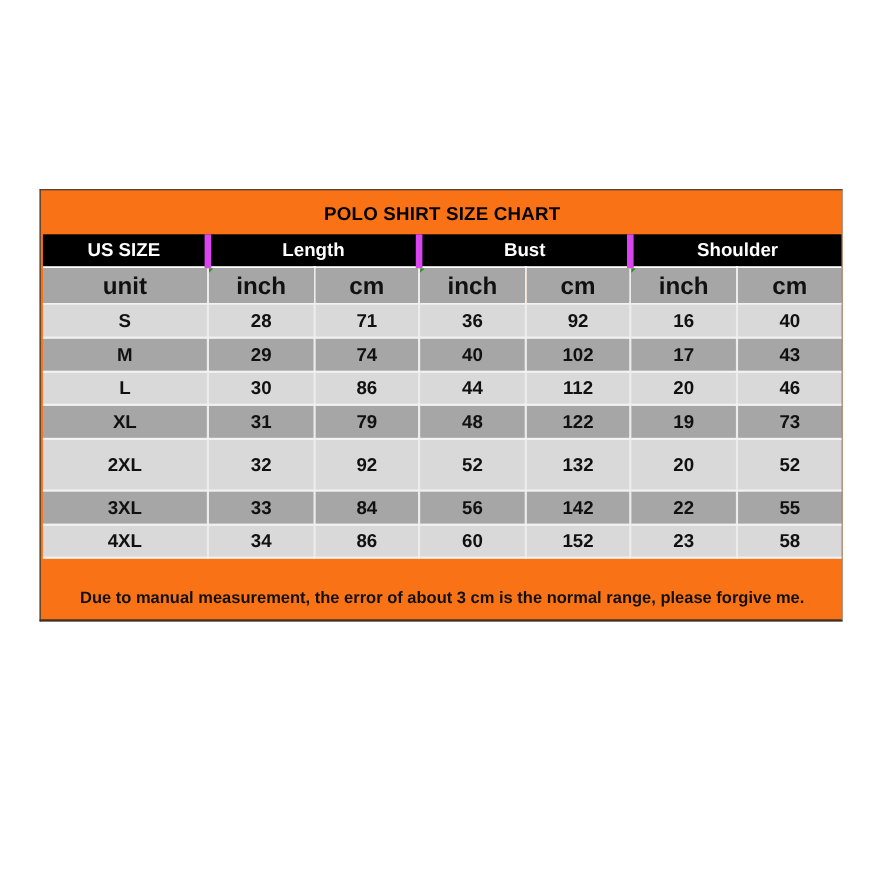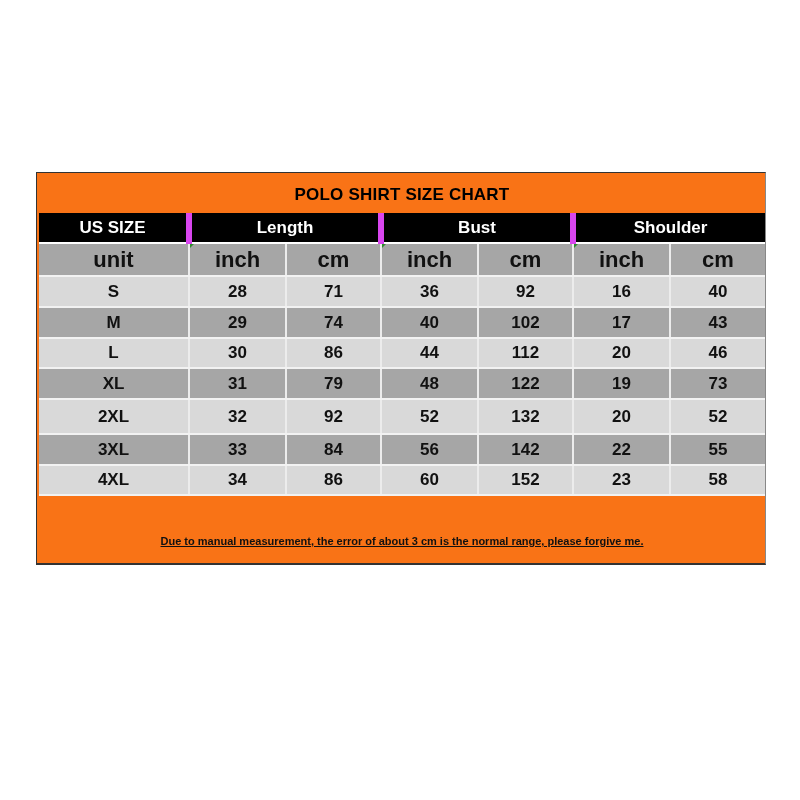--- a/index.html
+++ b/index.html
@@ -23,21 +23,21 @@
               border-right: 6px solid #d946ef; border-bottom: 2px solid #fff; }
   tr.hdr td:last-child { border-right: none; }
   tr.unit td { background: #a6a6a6; height: 31px; font-size: 22px; position: relative; }
   tr.light td { background: #d9d9d9; }
   tr.dark td { background: #a6a6a6; }
   tr.data td { font-size: 17px; }
   .mark { position: absolute; left: 0; top: 0; width: 0; height: 0;
           border-top: 4px solid #2e8b2e; border-right: 4px solid transparent; }
   .note {
     position: absolute; left: 0; width: 726px; top: 362px; text-align: center;
-    font-size: 11px; font-weight: bold; text-decoration: underline; color: #111;
+    font-size: 15px; font-weight: bold; color: #111;
   }
 </style>
 </head>
 <body>
 
 <div class="frame">
   <div class="inner">
     <div class="title">POLO SHIRT SIZE CHART</div>
     <table>
       <colgroup>
@@ -95,21 +95,21 @@
       </tr>
       <tr class="data dark" style="height:31px">
         <td>XL</td>
         <td>31</td>
         <td>79</td>
         <td>48</td>
         <td>122</td>
         <td>19</td>
         <td>73</td>
       </tr>
-      <tr class="data light" style="height:35px">
+      <tr class="data light" style="height:47px">
         <td>2XL</td>
         <td>32</td>
         <td>92</td>
         <td>52</td>
         <td>132</td>
         <td>20</td>
         <td>52</td>
       </tr>
       <tr class="data dark" style="height:31px">
         <td>3XL</td>

